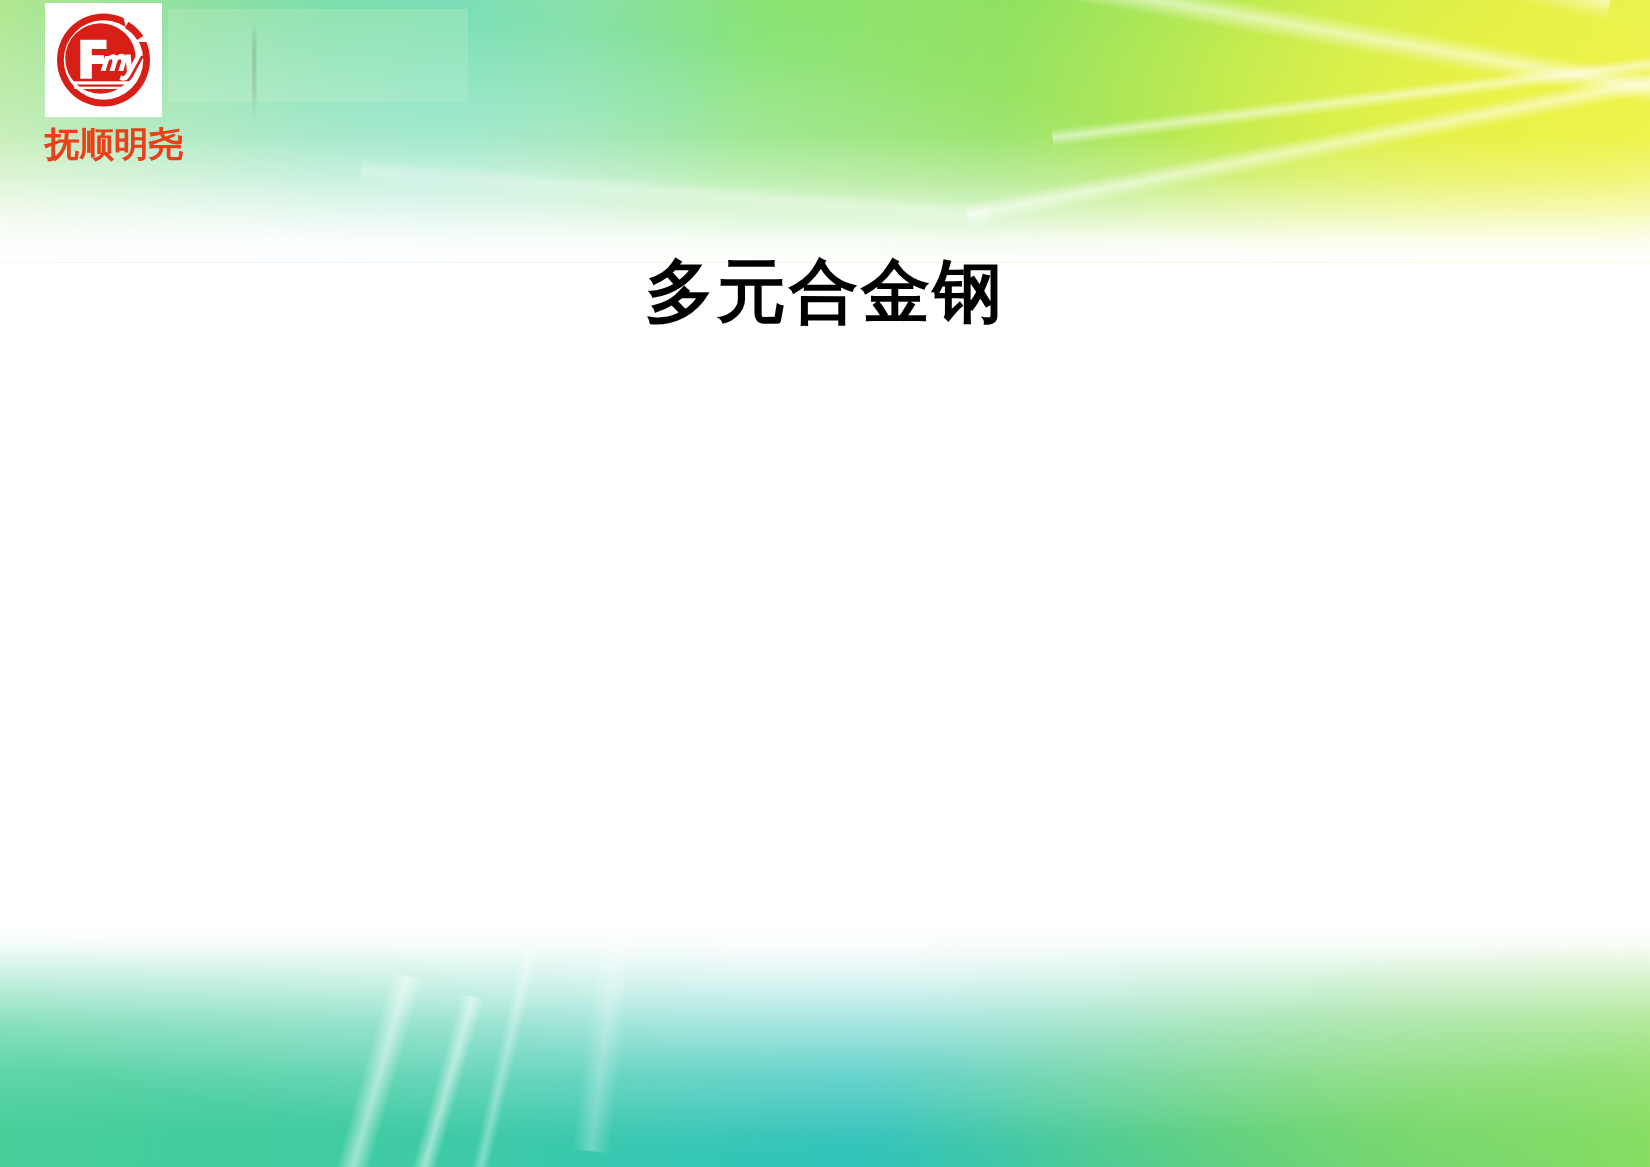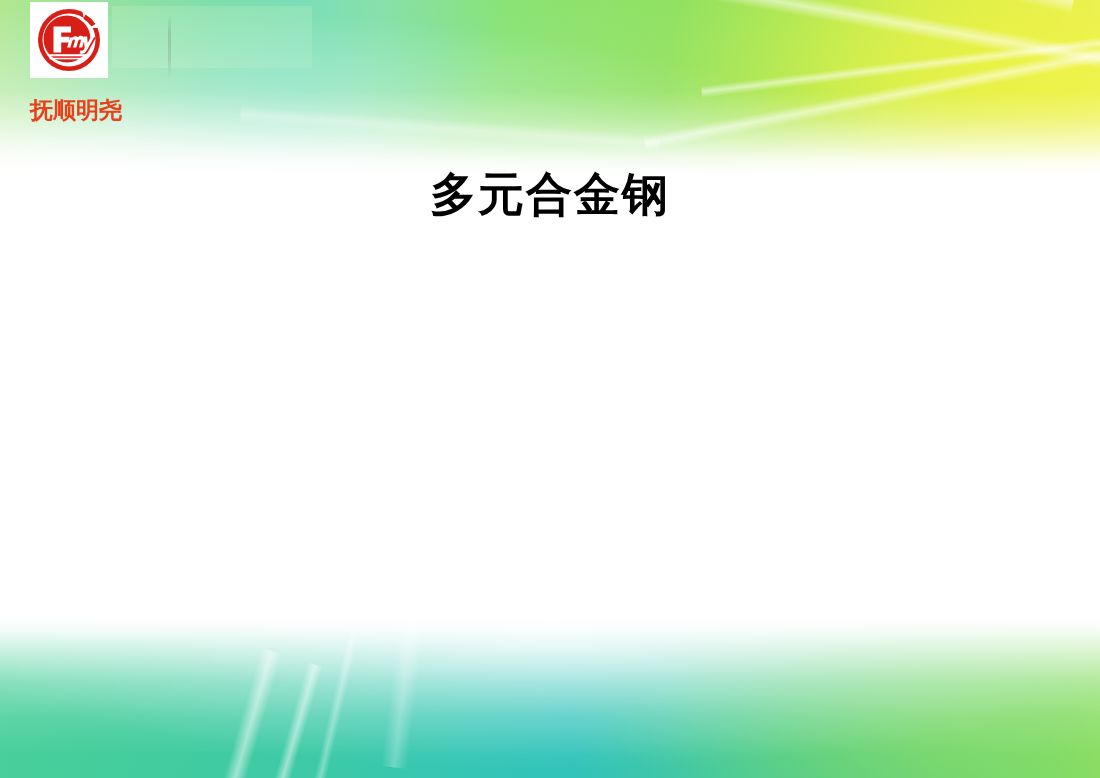--- a/index.html
+++ b/index.html
@@ -180,21 +180,21 @@
     width: 84px;
   }
   .logo-mark {
     position: relative;
     width: 78px;
     height: 76px;
     background: #ffffff;
   }
   .logo-mark svg { display: block; }
   .logo-name {
-    margin-top: 20px;
+    margin-top: 6px;
     font-size: 23px;
     font-weight: bold;
     line-height: 1.05;
     letter-spacing: 0px;
     white-space: nowrap;
   }
 
   
   .title {
     position: absolute;

